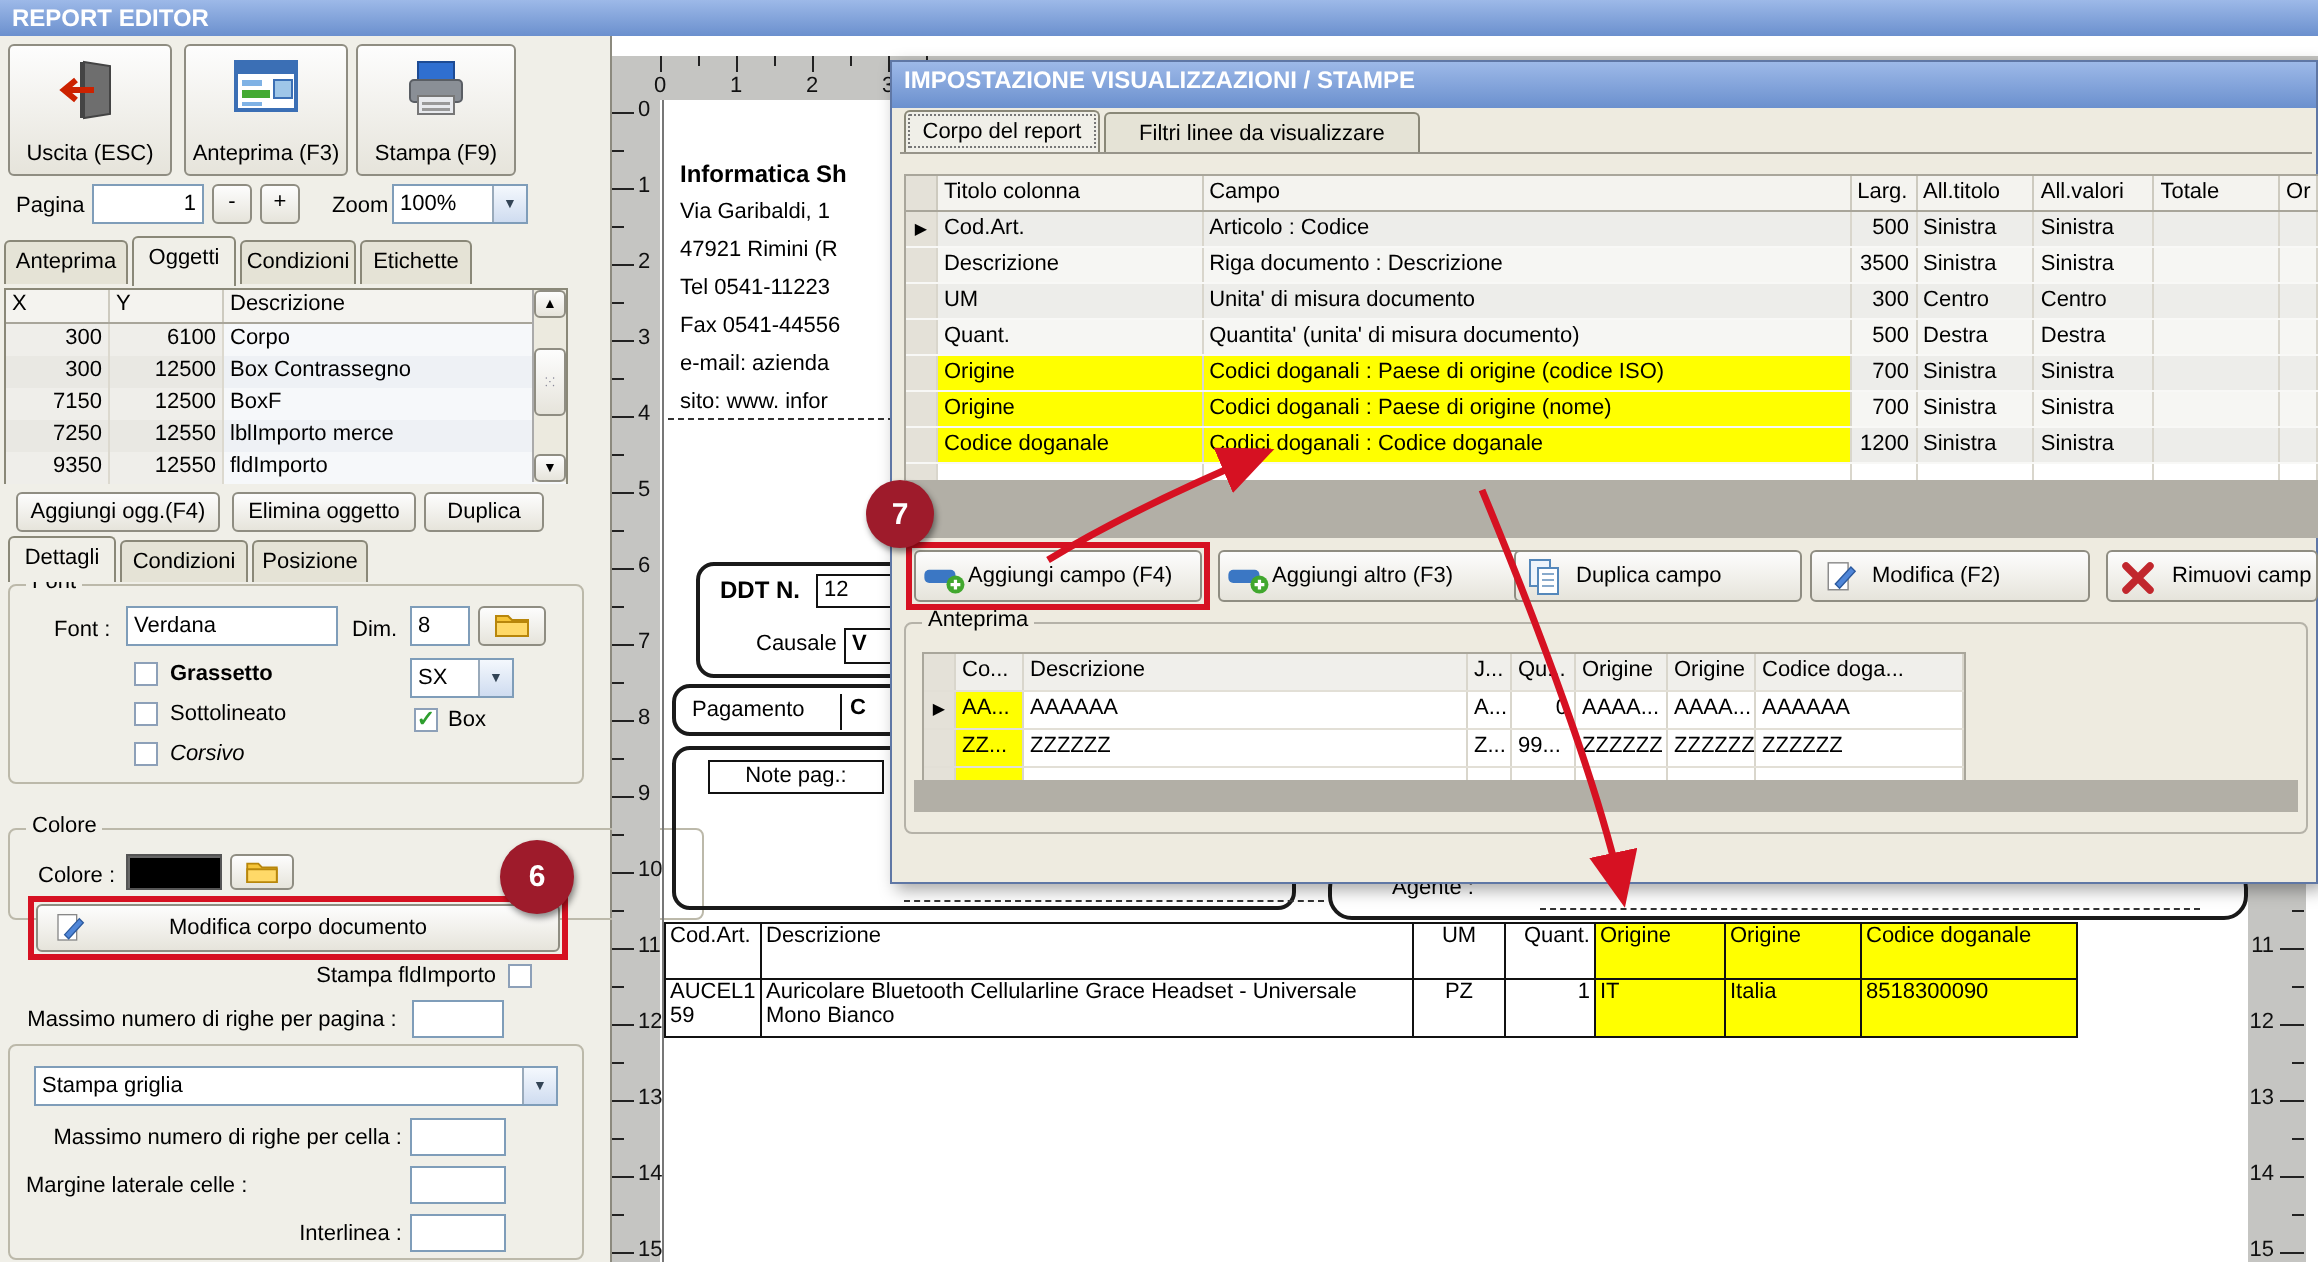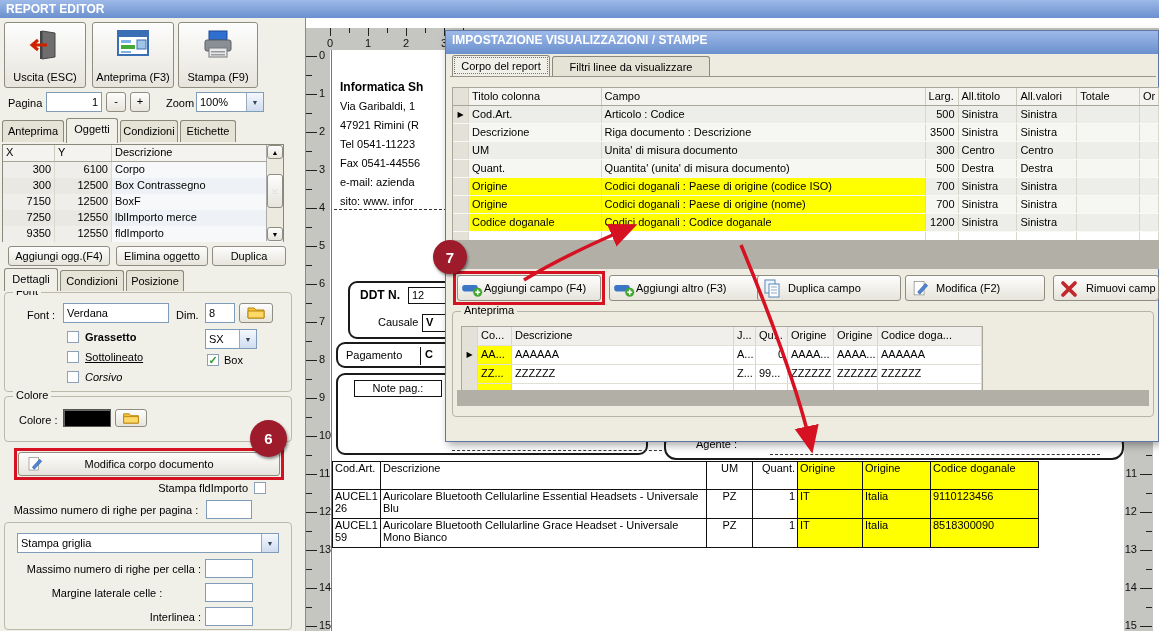--- a/index.html
+++ b/index.html
@@ -151,21 +151,21 @@
       </div>
       <div class="abs" style="right:0;top:0;width:17px;height:96px;background:#eceadf;border-left:1px solid #aaa">
         <div class="btn" style="height:14px;font-size:7px;line-height:13px">▲</div>
         <div class="btn" style="height:34px;margin-top:15px;font-size:6px;line-height:34px;color:#889">⁙</div>
         <div class="btn abs" style="left:0;right:0;bottom:0;height:14px;font-size:7px;line-height:13px">▼</div>
       </div>
     </div>
 
     <div class="abs btn" style="left:8px;top:228px;width:102px;height:20px;line-height:18px">Aggiungi ogg.(F4)</div>
     <div class="abs btn" style="left:116px;top:228px;width:92px;height:20px;line-height:18px">Elimina oggetto</div>
-    <div class="abs btn" style="left:212px;top:228px;width:74px;height:20px;line-height:18px">Duplica</div>
+    <div class="abs btn" style="left:212px;top:228px;width:60px;height:20px;line-height:18px">Duplica</div>
 
     <div class="abs tab active" style="left:4px;top:250px;width:54px;height:23px">Dettagli</div>
     <div class="abs tab" style="left:60px;top:252px;width:64px;height:21px">Condizioni</div>
     <div class="abs tab" style="left:126px;top:252px;width:58px;height:21px">Posizione</div>
 
     <div class="abs group" style="left:4px;top:274px;width:288px;height:100px">
       <span class="legend">Font</span>
       <span class="abs" style="left:22px;top:16px">Font :</span>
       <input class="abs inp" style="left: 58px; top: 10px; width: 106px; height: 20px;" readonly="" value="Verdana">
       <span class="abs" style="left:171px;top:16px">Dim.</span>
@@ -176,28 +176,28 @@
             <path d="M1 5 h16 v7 H1 z" fill="#ffd968" stroke="#b8860b"></path>
           </svg>
       </div>
       <span class="abs cb" style="left:62px;top:38px"></span>
       <span class="abs" style="left:80px;top:38px;font-weight:bold">Grassetto</span>
       <div class="abs sel" style="left:200px;top:36px;width:52px;height:20px">
         <span>SX</span>
         <span class="arw">▼</span>
       </div>
       <span class="abs cb" style="left:62px;top:58px"></span>
-      <span class="abs" style="left:80px;top:58px;text-decoration:underline">Sottolineato</span>
+      <span class="abs" style="left:80px;top:58px;">Sottolineato</span>
       <span class="abs cb" style="left:202px;top:61px">✓</span>
       <span class="abs" style="left:219px;top:61px">Box</span>
       <span class="abs cb" style="left:62px;top:78px"></span>
       <span class="abs" style="left:80px;top:78px;font-style:italic">Corsivo</span>
     </div>
 
-    <div class="abs group" style="left:4px;top:378px;width:288px;height:46px">
+    <div class="abs group" style="left:4px;top:396px;width:348px;height:46px">
       <span class="legend">Colore</span>
       <span class="abs" style="left:14px;top:17px">Colore :</span>
       <div class="abs" style="left:58px;top:12px;width:48px;height:18px;background:#000;border:1px solid #555;box-shadow:inset 1px 1px 0 #666"></div>
       <div class="abs btn" style="left:110px;top:12px;width:32px;height:18px;padding-top:2px">
         <svg width="18" height="12" viewBox="0 0 18 13">
             <path d="M1 2 h6 l2 2 h8 v8 H1 z" fill="#f6c437" stroke="#b8860b"></path>
             <path d="M1 5 h16 v7 H1 z" fill="#ffd968" stroke="#b8860b"></path>
           </svg>
       </div>
     </div>
@@ -217,21 +217,21 @@
     <div class="abs" style="left:10px;top:486px;width:192px;text-align:center">Massimo numero di righe per pagina :</div>
     <input class="abs inp" style="left: 206px; top: 482px; width: 46px; height: 19px;" readonly="">
 
     <div class="abs group" style="left:4px;top:504px;width:288px;height:108px">
       <div class="abs sel" style="left:12px;top:10px;width:262px;height:20px">
         <span>Stampa griglia</span>
         <span class="arw">▼</span>
       </div>
       <div class="abs" style="left:8px;top:40px;width:188px;text-align:right">Massimo numero di righe per cella :</div>
       <input class="abs inp" style="left: 200px; top: 36px; width: 48px; height: 19px;" readonly="">
-      <div class="abs" style="left:8px;top:64px;width:188px;text-align:center">Margine laterale celle :</div>
+      <div class="abs" style="left:8px;top:64px;width:188px;text-align:left">Margine laterale celle :</div>
       <input class="abs inp" style="left: 200px; top: 60px; width: 48px; height: 19px;" readonly="">
       <div class="abs" style="left:8px;top:88px;width:188px;text-align:right">Interlinea :</div>
       <input class="abs inp" style="left: 200px; top: 84px; width: 48px; height: 19px;" readonly="">
     </div>
   </div>
 
   <div class="abs ruler" id="ruler-top" style="left:306px;top:28px;width:853px;height:22px">
       <div class="tick" style="left: 24px; top: 0px; width: 1px; height: 8px;"></div>
       <div class="tick" style="left: 43px; top: 0px; width: 1px; height: 5px;"></div>
       <div class="rnum" style="left: 16px; top: 9px; width: 16px; text-align: center;">0</div>
@@ -360,29 +360,20 @@
         <tr style="height:28px">
       <th style="word-break:break-all">Cod.Art.</th>
       <th>Descrizione</th>
       <th style="text-align:center">UM</th>
       <th style="text-align:right">Quant.</th>
       <th class="yellow">Origine</th>
       <th class="yellow">Origine</th>
       <th class="yellow">Codice doganale</th>
     </tr>
     <tr style="height:29px">
-      <td style="word-break:break-all">AUCEL126</td>
-      <td>Auricolare Bluetooth Cellularline Essential Headsets - Universale Blu</td>
-      <td style="text-align:center">PZ</td>
-      <td style="text-align:right">1</td>
-      <td class="yellow">IT</td>
-      <td class="yellow">Italia</td>
-      <td class="yellow">9110123456</td>
-    </tr>
-    <tr style="height:29px">
       <td style="word-break:break-all">AUCEL159</td>
       <td>Auricolare Bluetooth Cellularline Grace Headset - Universale Mono Bianco</td>
       <td style="text-align:center">PZ</td>
       <td style="text-align:right">1</td>
       <td class="yellow">IT</td>
       <td class="yellow">Italia</td>
       <td class="yellow">8518300090</td>
     </tr>
   </tbody>
     </table>

